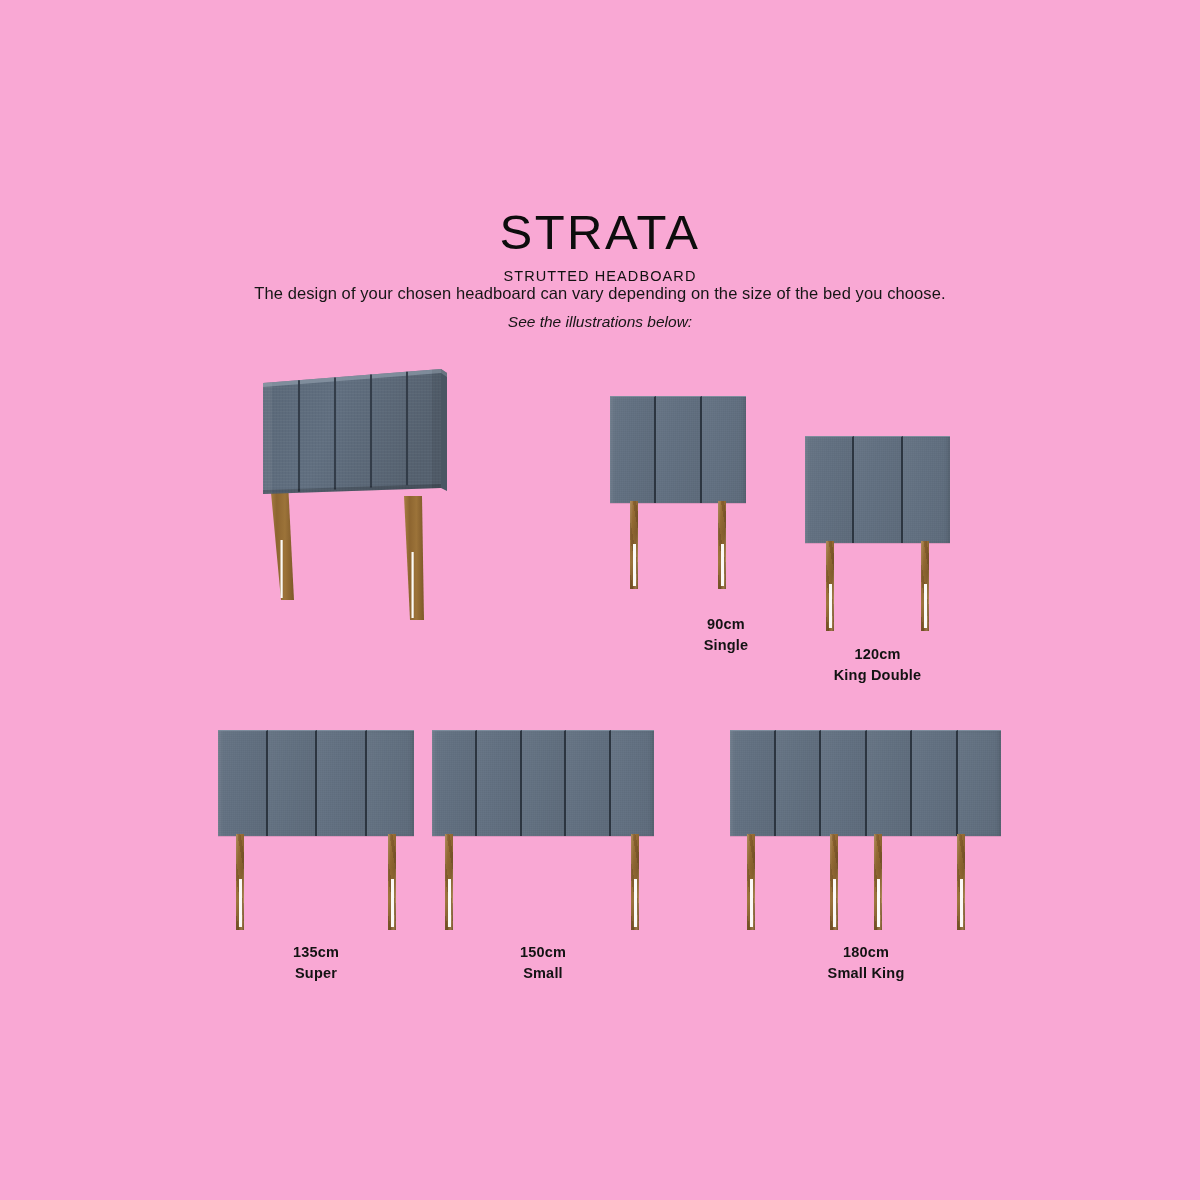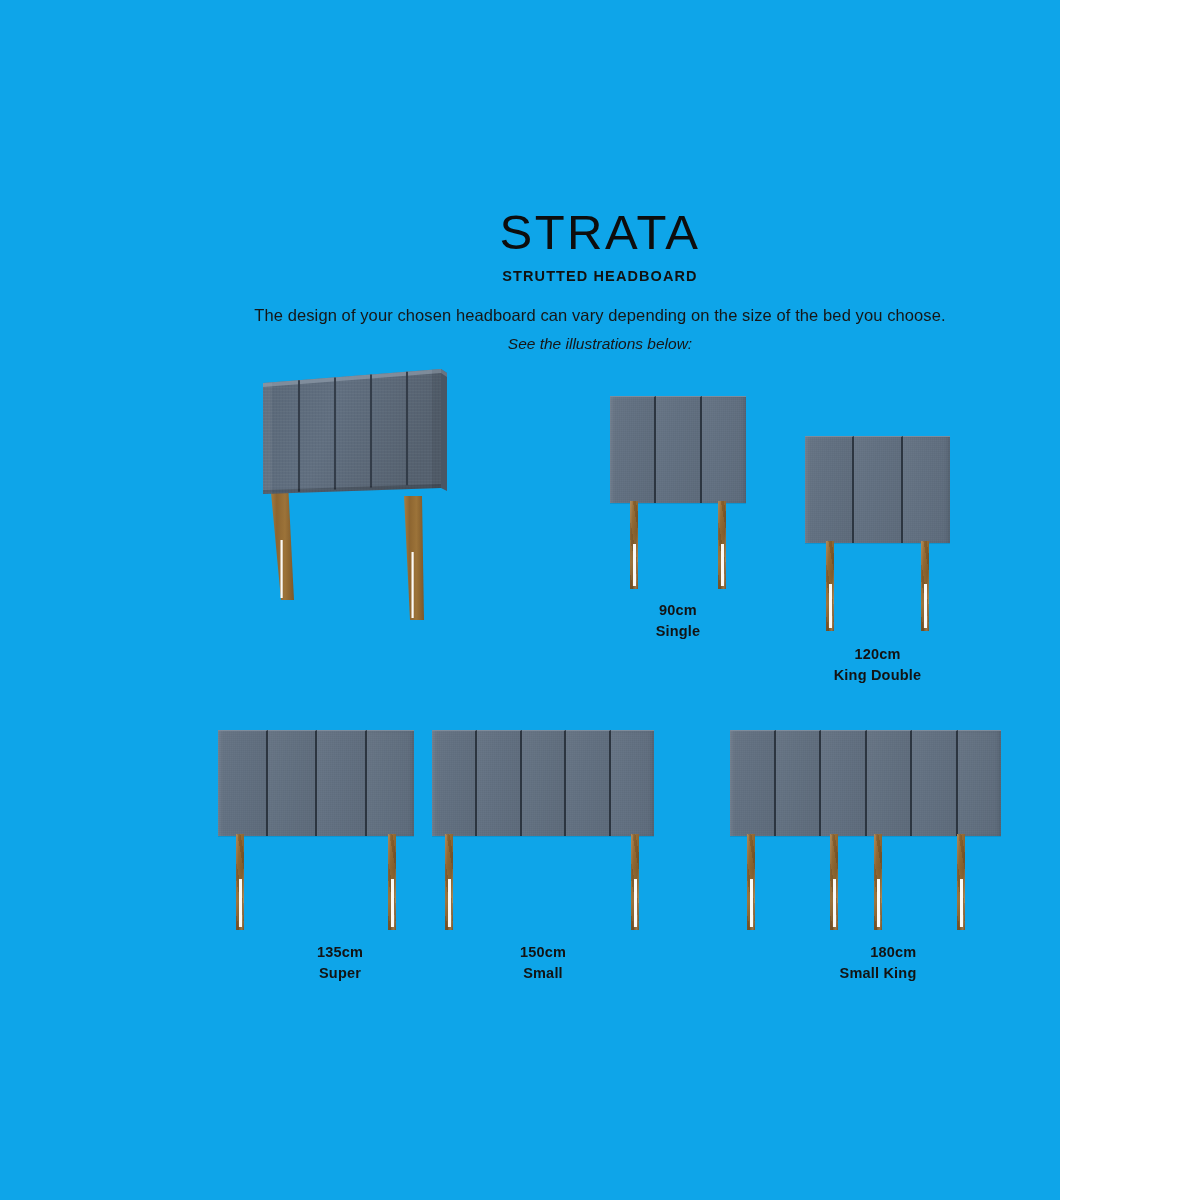--- a/index.html
+++ b/index.html
@@ -5,46 +5,45 @@
   * { margin:0; padding:0; box-sizing:border-box; }
   html, body {
     width:1200px; height:1200px;
     background:#ffffff;
     font-family:"Liberation Sans", sans-serif;
     color:#1a1a1a;
     overflow:hidden;
   }
   #page {
     position:relative;
-    width:1060px; height:1200px;
-    background:#0ea5e9;
+    width:1200px; height:1200px;
+    background:#f9a8d4;
   }
 
   
   .header { position:absolute; left:0; top:0; width:1200px; text-align:center; }
   .brand-title {
     font-size:49px;
     font-weight:400;
     letter-spacing:2.5px;
     line-height:1;
     color:#0d0d0d;
     margin-top:208px;
   }
   .brand-sub {
     font-size:14.5px;
-    font-weight:700;
+    font-weight:400;
     letter-spacing:1.1px;
     color:#111111;
     margin-top:11px;
   }
   .intro-line {
     font-size:16.5px;
     font-weight:400;
     color:#161616;
-    margin-top:22px;
     letter-spacing:0.1px;
   }
   .intro-line2 {
     font-size:15.5px;
     font-style:italic;
     font-weight:400;
     color:#161616;
     margin-top:10px;
   }
 
@@ -181,21 +180,21 @@
       <div class="panel edge-left"></div>
       <div class="panel"></div>
       <div class="panel edge-right"></div>
     </div>
     <div class="strut" style="left:20px; top:105px; width:8px; height:88px;">
         <div class="slot" style="height:42px;"></div>
       </div>
     <div class="strut" style="left:108px; top:105px; width:8px; height:88px;">
         <div class="slot" style="height:42px;"></div>
       </div>
-    <div class="fig-caption" style="top:204px;">
+    <div class="fig-caption" style="top:218px;margin-left:48px;">
       <span class="cap-line">90cm</span>
       <span class="cap-line">Single</span>
     </div>
   </div>
 
   <div class="figure" style="left:805px; top:396px; width:145px; height:250px;margin-top:40px;">
     <div class="board" style="left:0; top:0; width:145px; height:107px;">
       <div class="panel edge-left"></div>
       <div class="panel"></div>
       <div class="panel edge-right"></div>
@@ -218,21 +217,21 @@
       <div class="panel"></div>
       <div class="panel"></div>
       <div class="panel edge-right"></div>
     </div>
     <div class="strut" style="left:18px; top:104px; width:8px; height:96px;">
         <div class="slot" style="height:48px;"></div>
       </div>
     <div class="strut" style="left:170px; top:104px; width:8px; height:96px;">
         <div class="slot" style="height:48px;"></div>
       </div>
-    <div class="fig-caption" style="top:212px;margin-left:24px;">
+    <div class="fig-caption" style="top:212px;">
       <span class="cap-line">135cm</span>
       <span class="cap-line">Super</span>
     </div>
   </div>
 
   <div class="figure" style="left:432px; top:730px; width:222px; height:260px;">
     <div class="board" style="left:0; top:0; width:222px; height:106px;">
       <div class="panel edge-left"></div>
       <div class="panel"></div>
       <div class="panel"></div>
@@ -265,19 +264,19 @@
       </div>
     <div class="strut" style="left:100px; top:104px; width:8px; height:96px;">
         <div class="slot" style="height:48px;"></div>
       </div>
     <div class="strut" style="left:144px; top:104px; width:8px; height:96px;">
         <div class="slot" style="height:48px;"></div>
       </div>
     <div class="strut" style="left:227px; top:104px; width:8px; height:96px;">
         <div class="slot" style="height:48px;"></div>
       </div>
-    <div class="fig-caption" style="top:212px; left:148px;text-align:right;">
+    <div class="fig-caption" style="top:212px; left:136px;">
       <span class="cap-line">180cm</span>
       <span class="cap-line">Small King</span>
     </div>
   </div>
 
 </div>
 
 </body></html>

